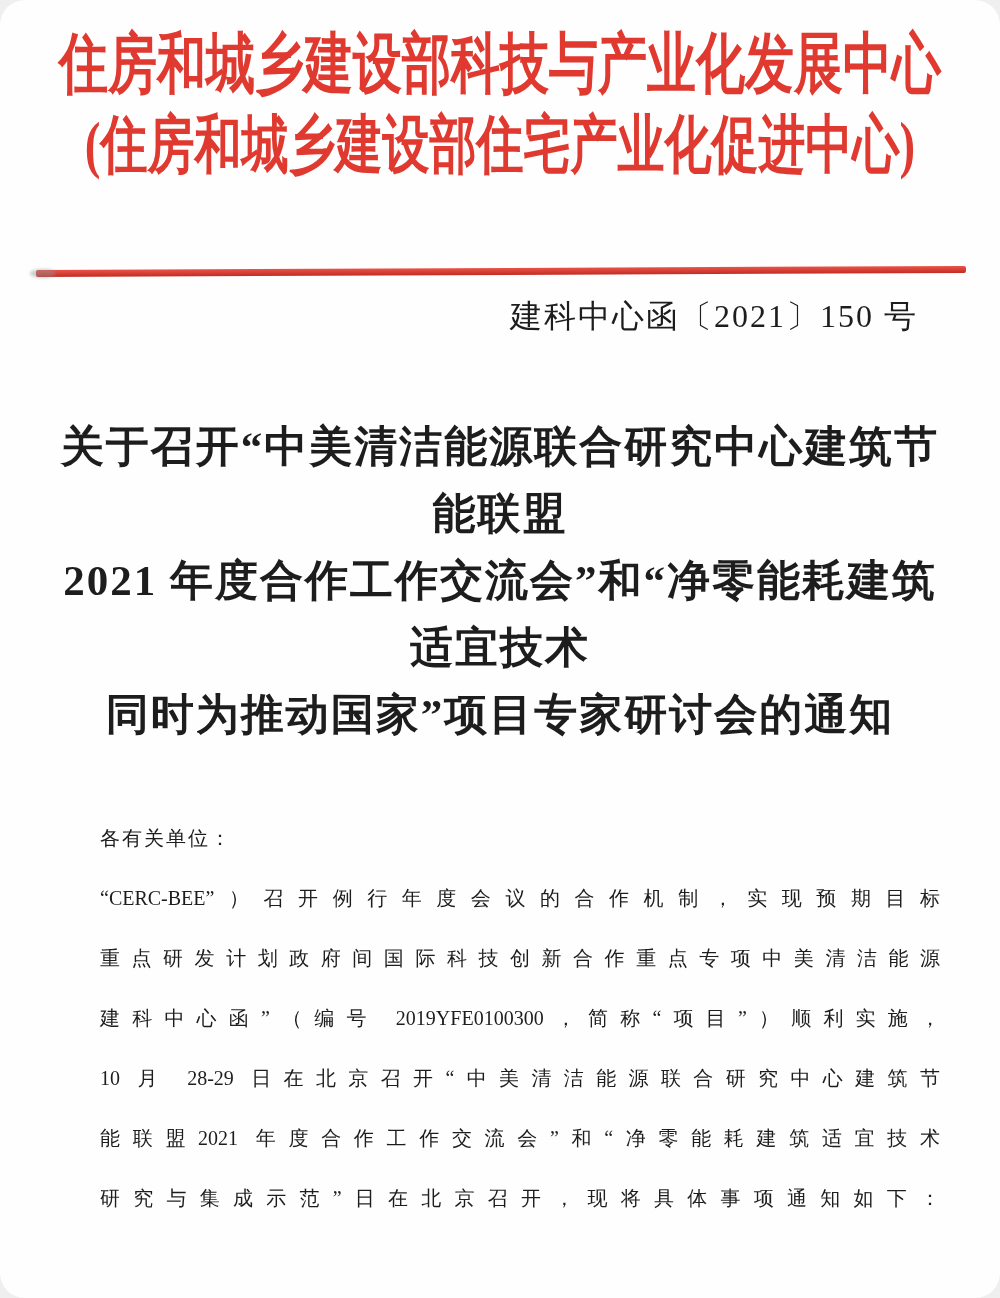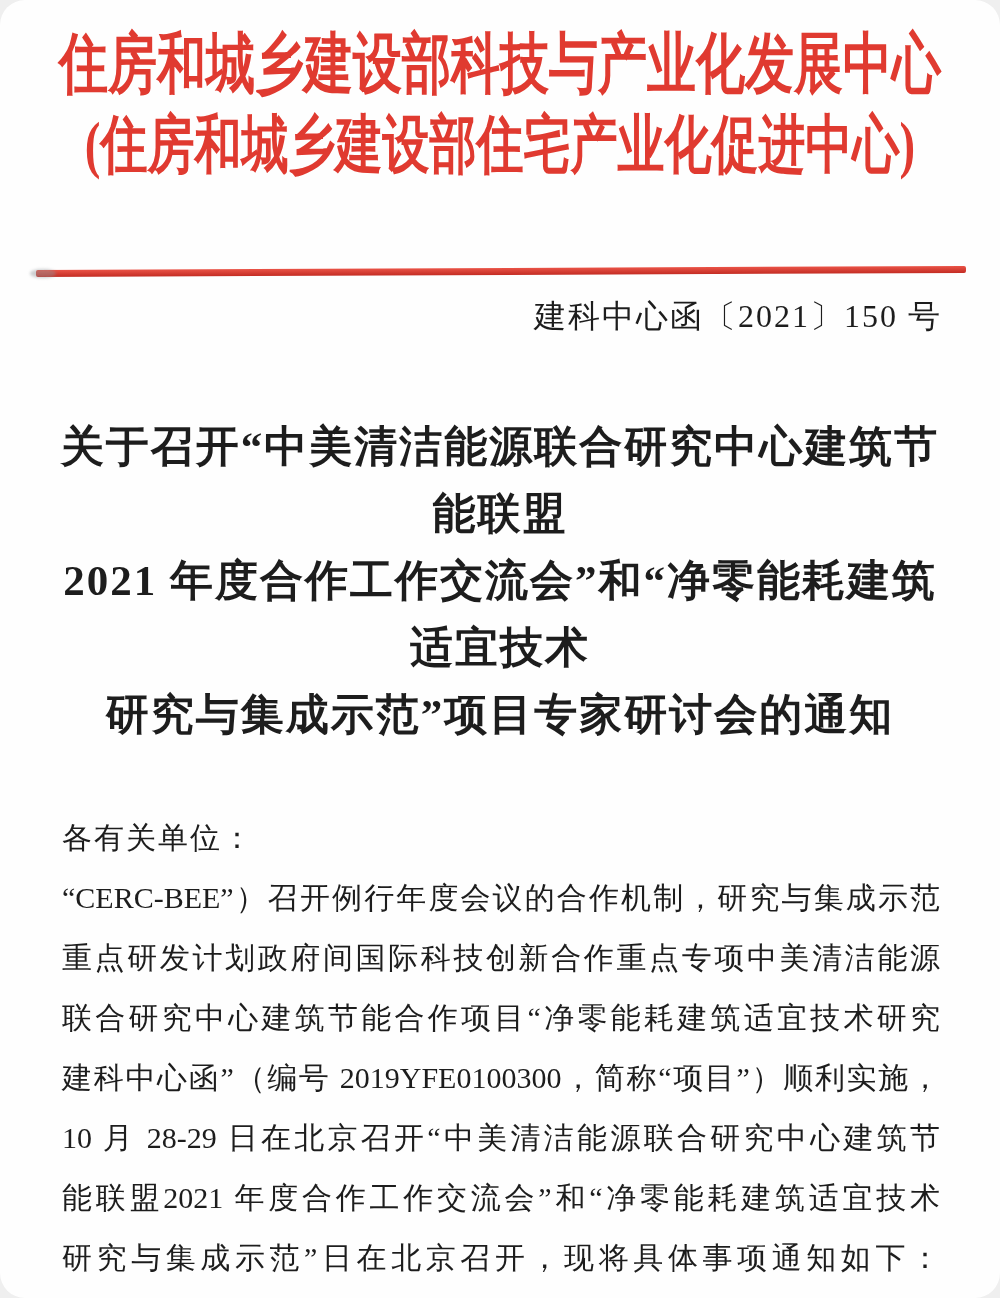--- a/index.html
+++ b/index.html
@@ -58,44 +58,45 @@
     height: 9px;
     background: #8f9498;
     opacity: 0.45;
     border-radius: 50%;
     filter: blur(1.5px);
   }
 
   
   .doc-number {
     margin-top: 20px;
-    padding-right: 58px;
+    padding-right: 82px;
     text-align: right;
     font-size: 32px;
     line-height: 42px;
     letter-spacing: 2px;
   }
 
   
   .title {
     margin-top: 76px;
     padding: 0 60px;
     text-align: center;
     font-weight: bold;
     font-size: 43px;
     line-height: 67px;
     letter-spacing: 2px;
   }
 
   
   .letter {
     margin-top: 60px;
-    padding: 0 60px 0 62px;
-    font-size: 30px;
+    padding: 0 60px 0 80px;
+    font-size: 20px;
     line-height: 60px;
+    margin-left: 20px;
   }
   .salutation {
     text-align: left;
     letter-spacing: 2px;
   }
   .body-line {
     text-align: justify;
     text-align-last: justify;
     white-space: nowrap;
   }
@@ -114,27 +115,26 @@
   </div>
 
   <div class="red-rule"></div>
   <div class="smudge"></div>
 
   <div class="doc-number">建科中心函〔2021〕150 号</div>
 
   <div class="title">
     <div class="title-line">关于召开“中美清洁能源联合研究中心建筑节能联盟</div>
     <div class="title-line">2021 年度合作工作交流会”和“净零能耗建筑适宜技术</div>
-    <div class="title-line">研究与集成示范”项目专家研讨会的通知</div>
+    <div class="title-line">同时为推动国家”项目专家研讨会的通知</div>
   </div>
 
   <div class="letter">
     <div class="salutation">各有关单位：</div>
-    <div class="body-line">“CERC-BEE”）召开例行年度会议的合作机制，研究与集成示范</div>
+    <div class="body-line">“CERC-BEE”）召开例行年度会议的合作机制，实现预期目标</div>
     <div class="body-line">重点研发计划政府间国际科技创新合作重点专项中美清洁能源</div>
-    <div class="body-line">联合研究中心建筑节能合作项目“净零能耗建筑适宜技术研究</div>
     <div class="body-line">建科中心函”（编号 2019YFE0100300，简称“项目”）顺利实施，</div>
     <div class="body-line">10 月 28-29 日在北京召开“中美清洁能源联合研究中心建筑节</div>
     <div class="body-line">能联盟2021 年度合作工作交流会”和“净零能耗建筑适宜技术</div>
     <div class="body-line">研究与集成示范”日在北京召开，现将具体事项通知如下：</div>
   </div>
 
 </div>
 
 </body></html>

